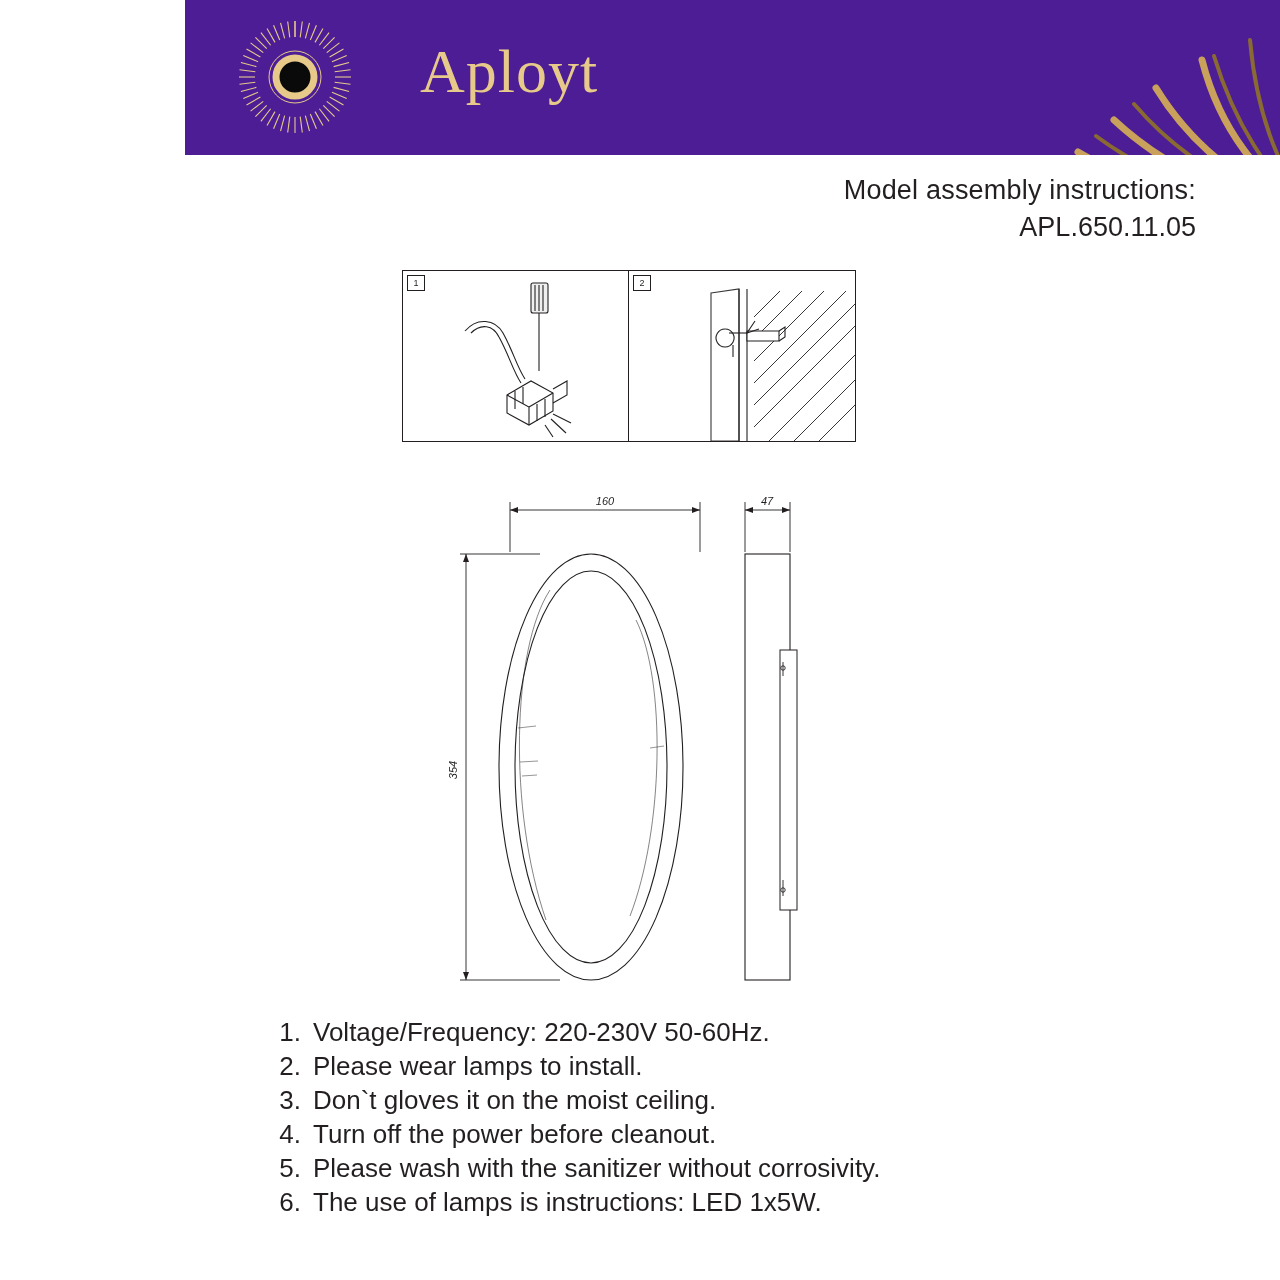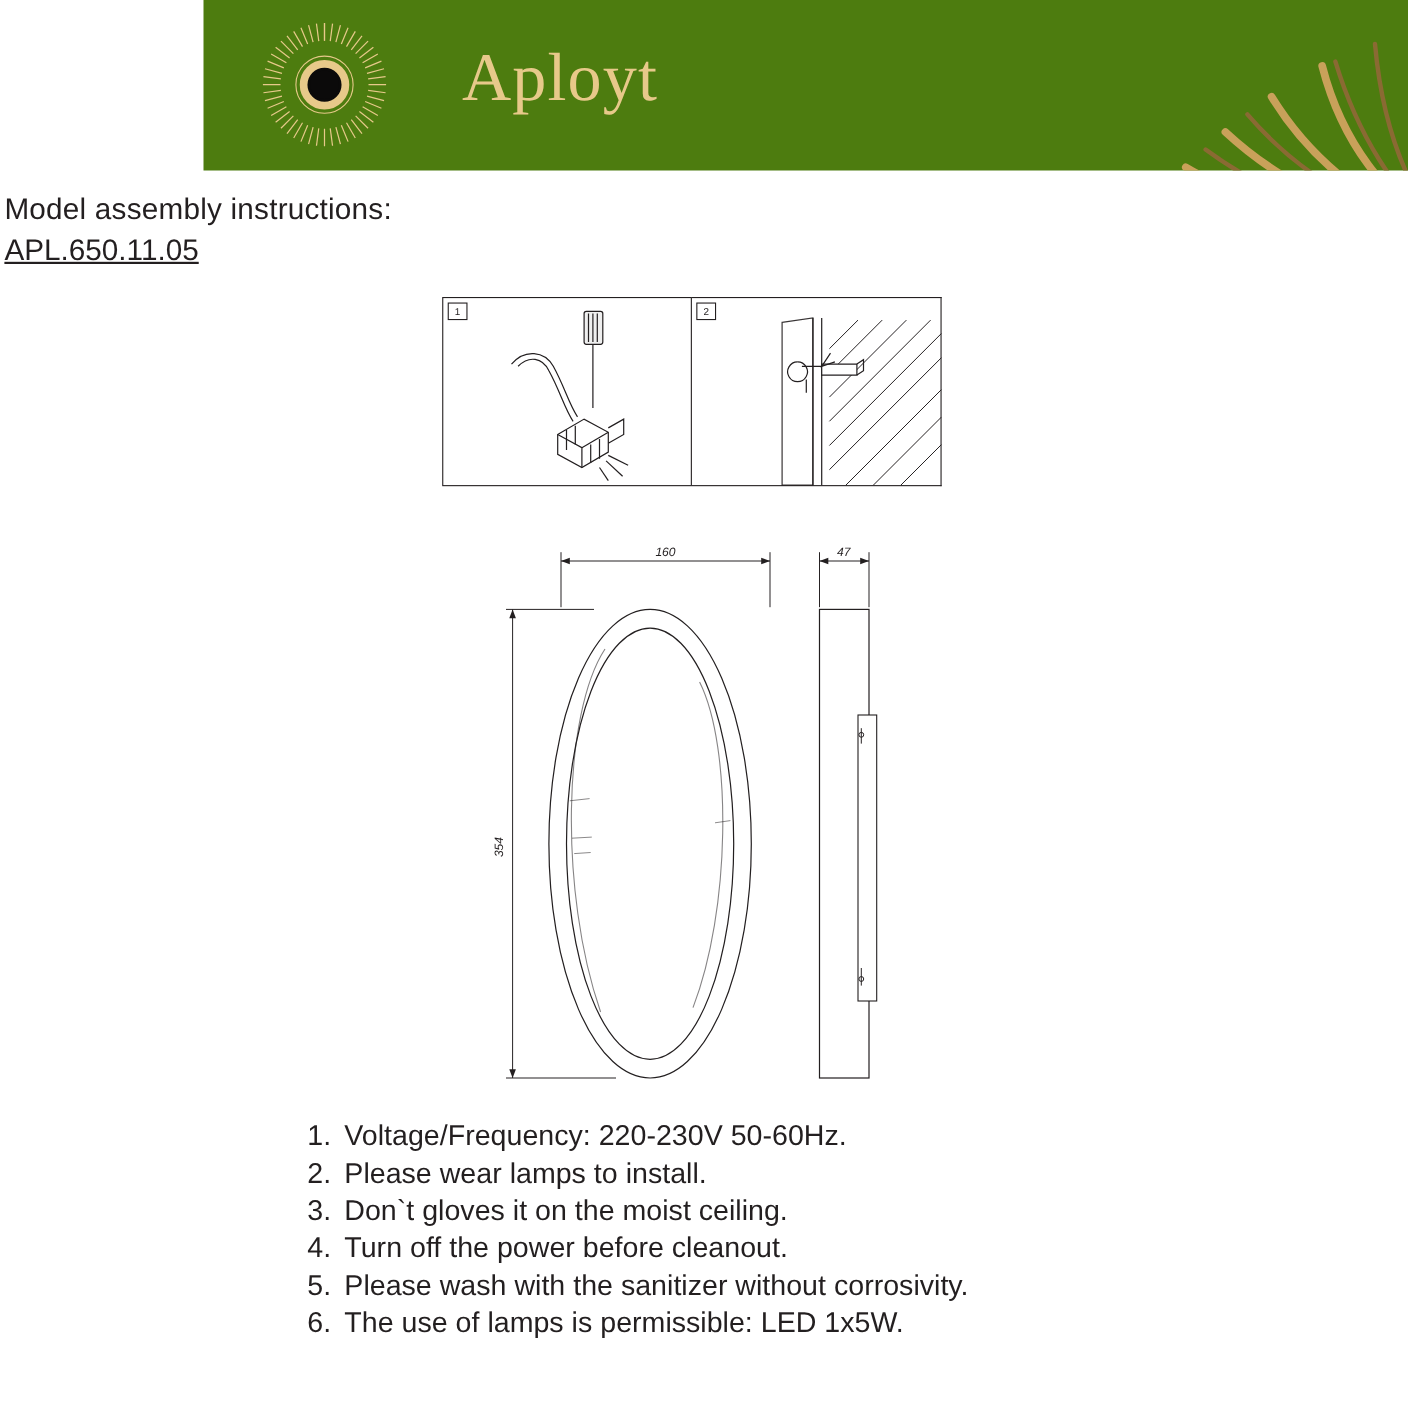--- a/index.html
+++ b/index.html
@@ -16,21 +16,21 @@
     overflow: hidden;
   }
 
   
   .banner {
     position: absolute;
     left: 185px;
     top: 0;
     width: 1095px;
     height: 155px;
-    background: #4d7c0f;
+    background: #4c1d95;
     overflow: hidden;
   }
   .banner-logo-mark {
     position: absolute;
     left: 50px;
     top: 17px;
     width: 120px;
     height: 120px;
   }
   .banner-wordmark {
@@ -48,34 +48,33 @@
     right: -30px;
     top: -120px;
     width: 520px;
     height: 330px;
   }
 
   
   .title-block {
     position: absolute;
     top: 175px;
-    left: 4px;
+    left: 16px;
     width: 1180px;
-    text-align: left;
+    text-align: right;
   }
   .title-line1 {
     font-size: 27px;
     letter-spacing: 0.2px;
     color: #231f20;
   }
   .title-line2 {
     font-size: 27px;
     margin-top: 6px;
     color: #231f20;
-    text-decoration: underline;
   }
 
   
   .steps {
     position: absolute;
     left: 402px;
     top: 270px;
     width: 454px;
     height: 172px;
     display: flex;
@@ -360,15 +359,15 @@
   <div class="note-row">
     <span class="note-idx">4.</span>
     <span class="note-text">Turn off the power before cleanout.</span>
   </div>
   <div class="note-row">
     <span class="note-idx">5.</span>
     <span class="note-text">Please wash with the sanitizer without corrosivity.</span>
   </div>
   <div class="note-row">
     <span class="note-idx">6.</span>
-    <span class="note-text">The use of lamps is permissible: LED 1x5W.</span>
+    <span class="note-text">The use of lamps is instructions: LED 1x5W.</span>
   </div>
 </div>
 
 </body></html>

